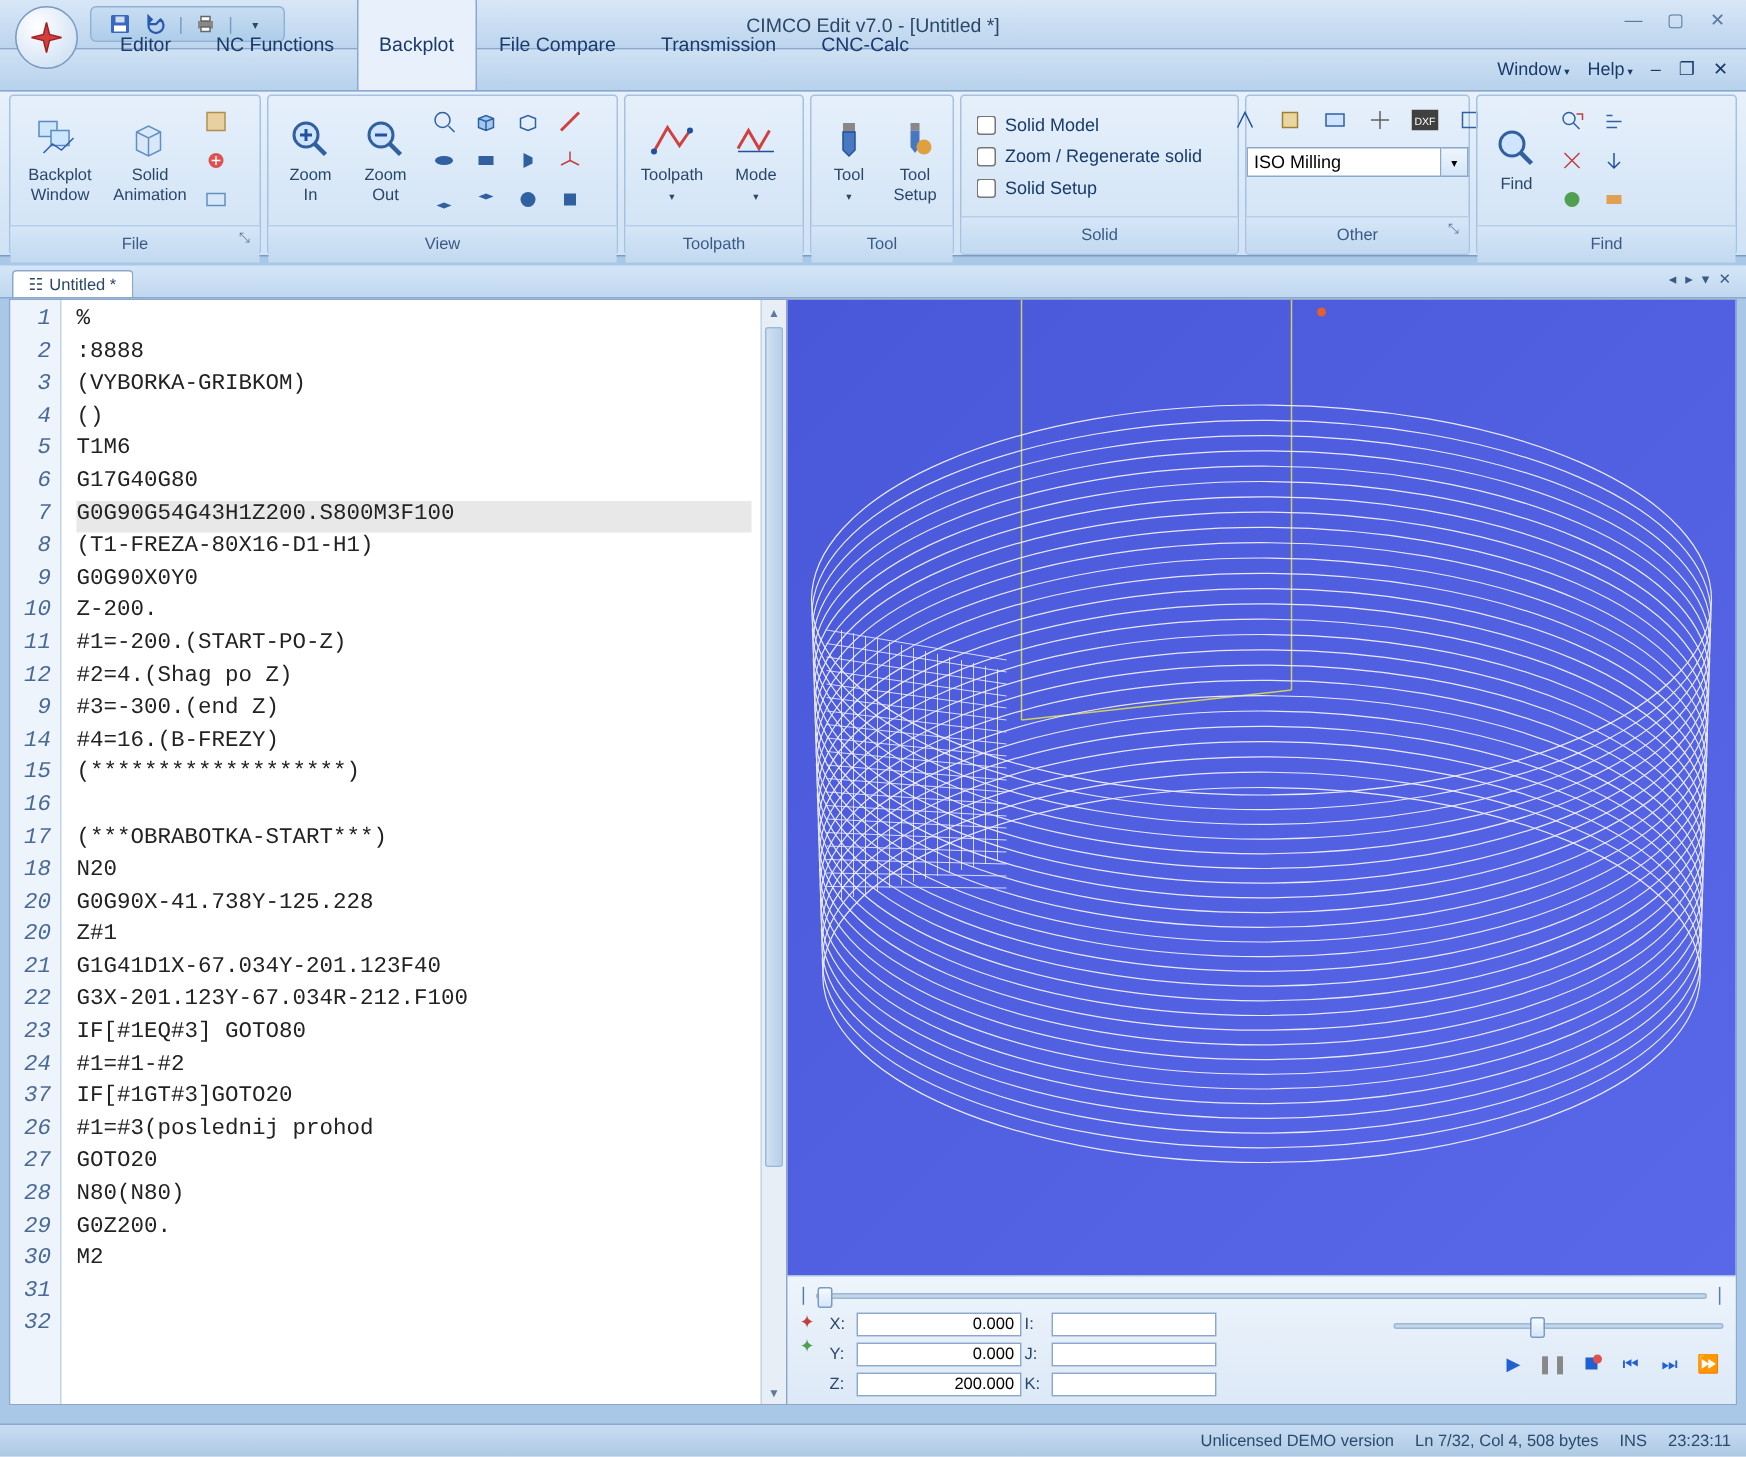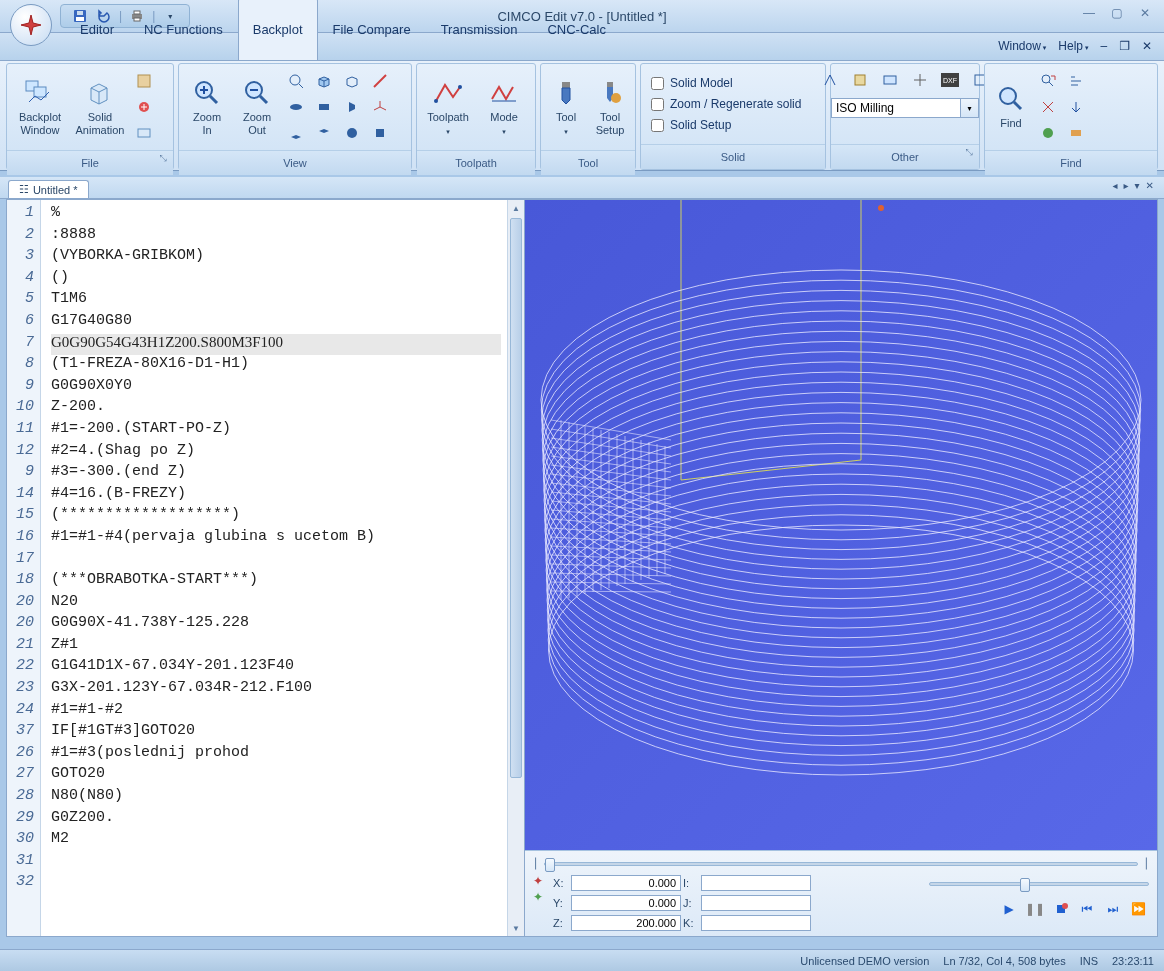--- a/index.html
+++ b/index.html
@@ -50,21 +50,21 @@
 .tabstrip-right { position: absolute; right: 8px; top: 3px; display: flex; gap: 2px; color: #3a5a85; font-size: 10px; }
 .ts-btn { cursor: pointer; padding: 0 2px; }
 
 
 .main { display: flex; height: 738px; background: #fff; border: 1px solid #8ba8cc; margin: 0 6px; }
 .editor-pane { width: 518px; display: flex; border-right: 1px solid #8ba8cc; position: relative; }
 .gutter { width: 34px; background: #eef4fb; border-right: 1px solid #c5d6e8; text-align: right; padding: 4px 6px 0 0; font-family: "Courier New", monospace; font-size: 15px; color: #4a6a95; font-style: italic; }
 .gutter div { height: 21.6px; }
 .code { flex: 1; padding: 4px 6px 0 10px; font-family: "Courier New", monospace; font-size: 15px; color: #222; overflow: hidden; }
 .code div { height: 21.6px; white-space: pre; }
-.code .hl { background: #e8e8e8; font-family: Liberation Serif, serif; }
+.code .hl { background: #e8e8e8; }
 .editor-scroll { width: 17px; background: #e8eef6; border-left: 1px solid #c5d6e8; position: relative; }
 .editor-scroll .thumb { position: absolute; top: 18px; left: 2px; right: 2px; height: 560px; background: linear-gradient(90deg,#d0e0f2,#b8cfe8); border: 1px solid #98b8d8; border-radius: 2px; }
 .editor-scroll .arr { position: absolute; left: 0; right: 0; height: 16px; display: flex; align-items: center; justify-content: center; font-size: 8px; color: #5a7aa0; }
 .editor-scroll .arr.up { top: 0; }
 .editor-scroll .arr.dn { bottom: 0; }
 
 .viz-pane { flex: 1; display: flex; flex-direction: column; }
 .viz-canvas { flex: 1; background: linear-gradient(135deg, #4858d8, #5060e0, #5868e8); position: relative; overflow: hidden; }
 .viz-controls { height: 86px; background: linear-gradient(#eef4fb, #dce9f7); border-top: 1px solid #a5c2e0; padding: 4px 8px; display: flex; flex-direction: column; gap: 2px; }
 .viz-slider-row { display: flex; align-items: center; gap: 6px; height: 20px; }
@@ -494,28 +494,28 @@
         <div>G17G40G80</div>
         <div class="hl">G0G90G54G43H1Z200.S800M3F100</div>
         <div>(T1-FREZA-80X16-D1-H1)</div>
         <div>G0G90X0Y0</div>
         <div>Z-200.</div>
         <div>#1=-200.(START-PO-Z)</div>
         <div>#2=4.(Shag po Z)</div>
         <div>#3=-300.(end Z)</div>
         <div>#4=16.(B-FREZY)</div>
         <div>(*******************)</div>
-        <div>#1=#1-#4(pervaja glubina s ucetom B)</div>
         <div></div>
         <div>(***OBRABOTKA-START***)</div>
         <div>N20</div>
         <div>G0G90X-41.738Y-125.228</div>
         <div>Z#1</div>
         <div>G1G41D1X-67.034Y-201.123F40</div>
         <div>G3X-201.123Y-67.034R-212.F100</div>
+        <div>IF[#1EQ#3] GOTO80</div>
         <div>#1=#1-#2</div>
         <div>IF[#1GT#3]GOTO20</div>
         <div>#1=#3(poslednij prohod</div>
         <div>GOTO20</div>
         <div>N80(N80)</div>
         <div>G0Z200.</div>
         <div>M2</div>
       </div>
     <div class="editor-scroll">
       <div class="arr up">▲</div>

